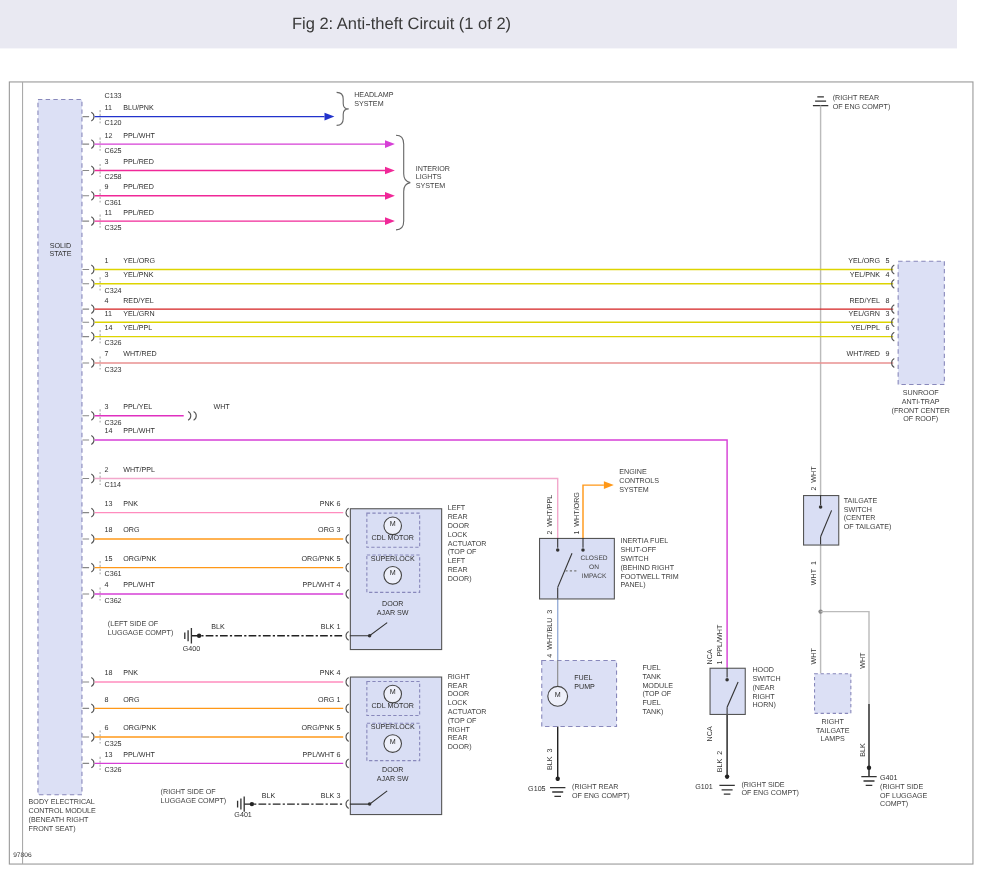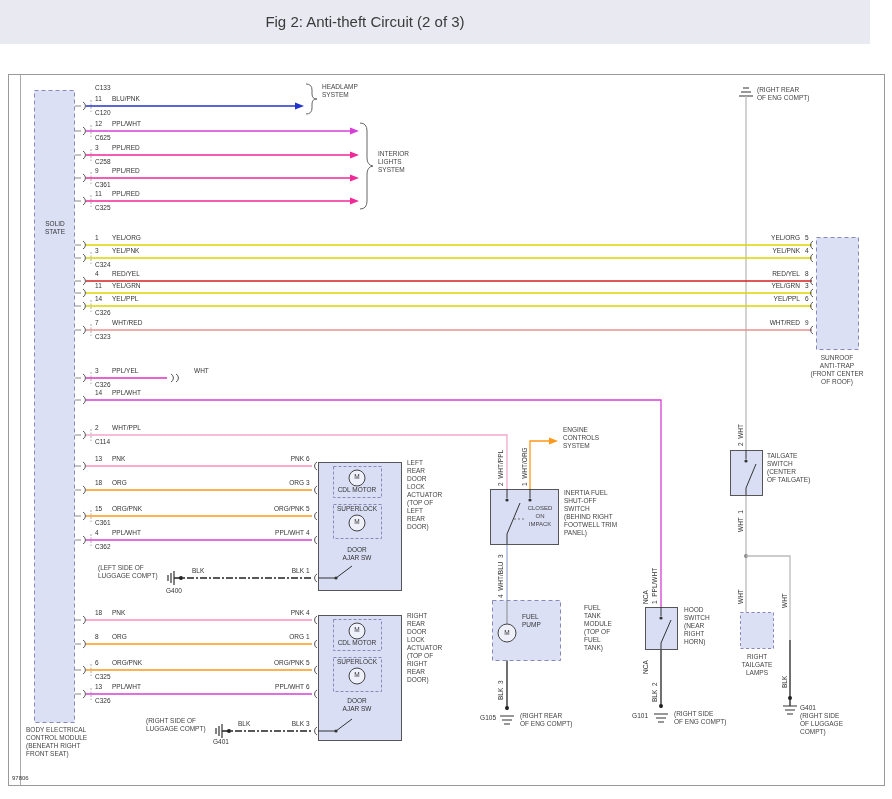--- a/index.html
+++ b/index.html
@@ -16,21 +16,21 @@
   .pin{display:inline-block;min-width:17px;}
   .vlbl{transform-origin:0 0;transform:rotate(-90deg);}
   .tiny{font-size:6px;}
 </style>
 </head>
 <body>
 
 <div class="page">
 
   <div class="hdr"></div>
-  <div class="title">Fig 2: Anti-theft Circuit (2 of 3)</div>
+  <div class="title">Fig 2: Anti-theft Circuit (1 of 2)</div>
 
   <svg width="892" height="799" viewBox="0 0 892 799">
 
     <rect x="8.5" y="74.5" width="876" height="711" fill="#ffffff" stroke="#999"></rect>
     <line x1="20.5" y1="74.5" x2="20.5" y2="785.5" stroke="#aaa"></line>
 
     <rect x="34.5" y="90.5" width="40" height="632" fill="#dce0f5" stroke="#8888bb" stroke-dasharray="4 3"></rect>
 
     <g>
       <path d="M739 96 H753 M741 92 H751 M743 88 H749" stroke="#333" stroke-width="1.2"></path>

